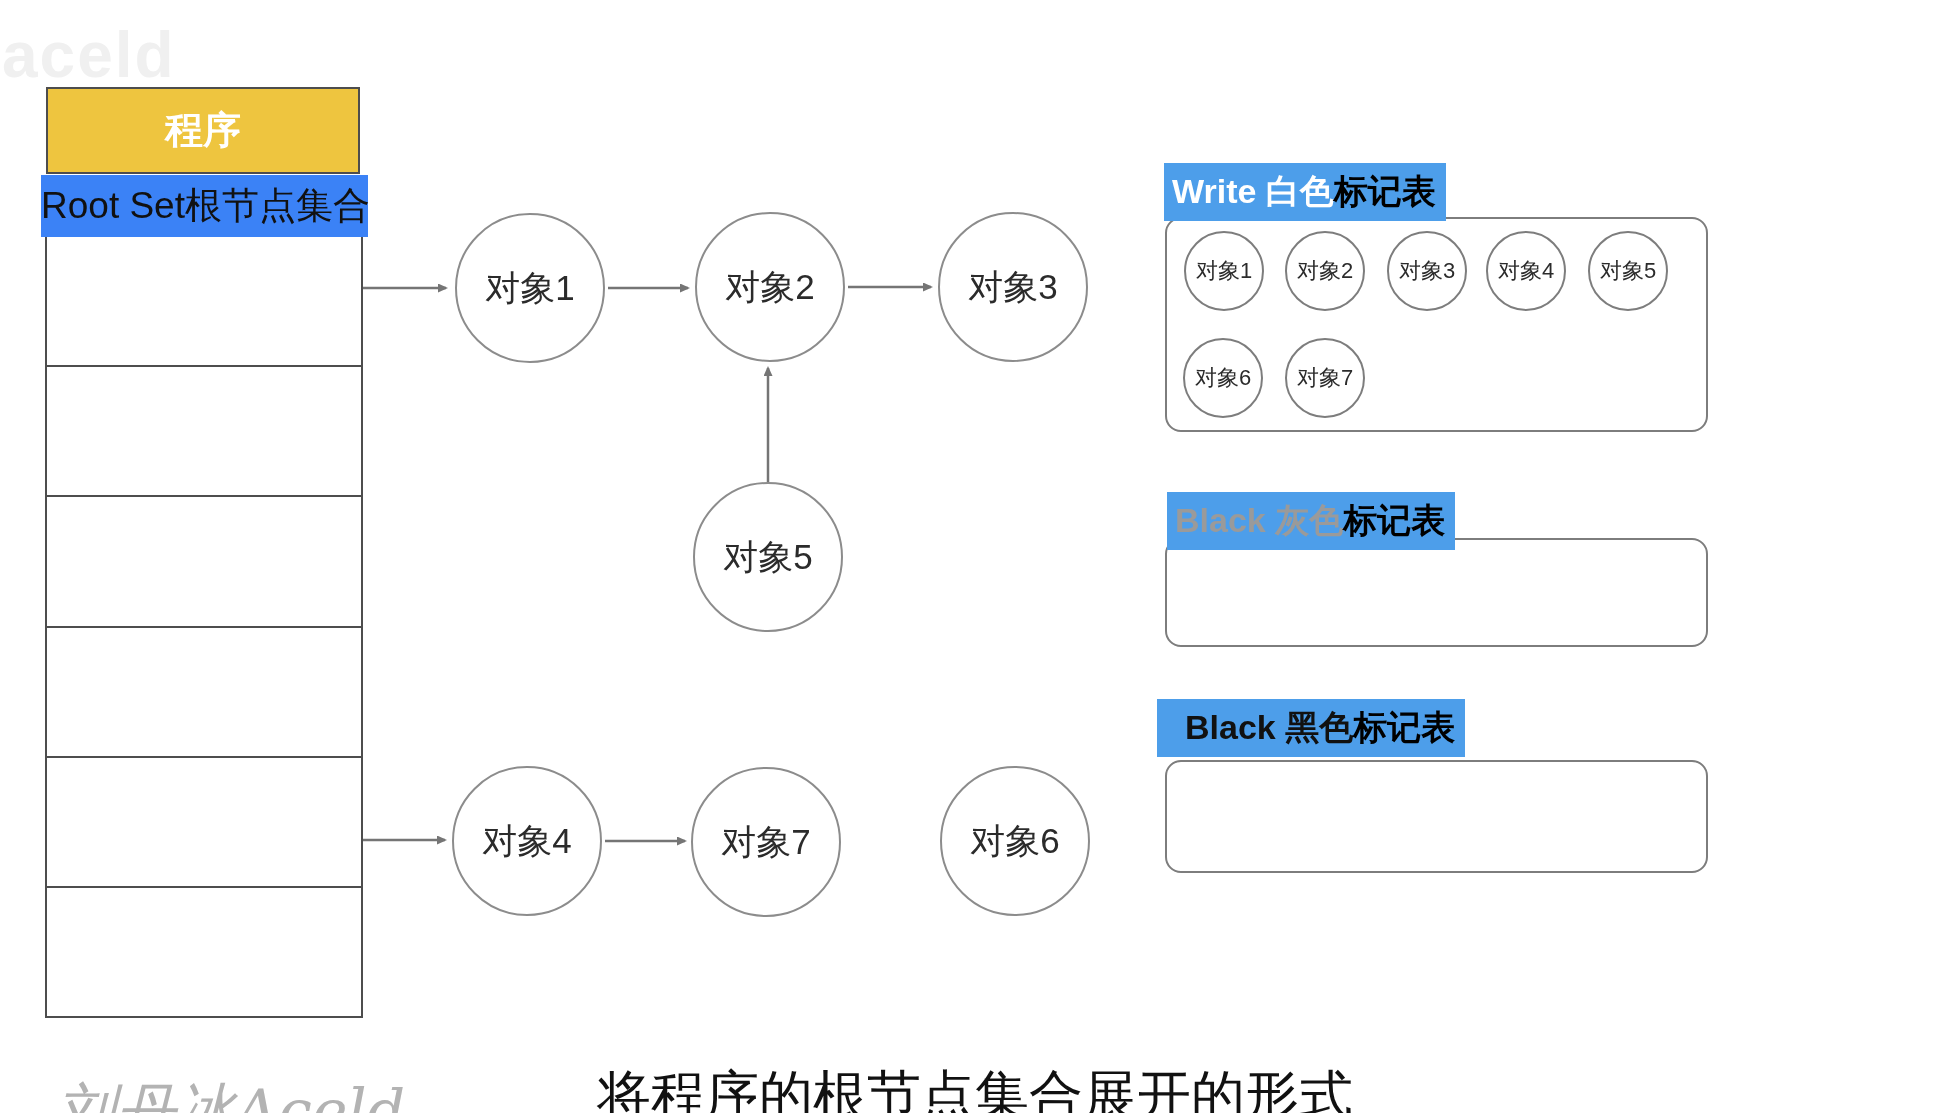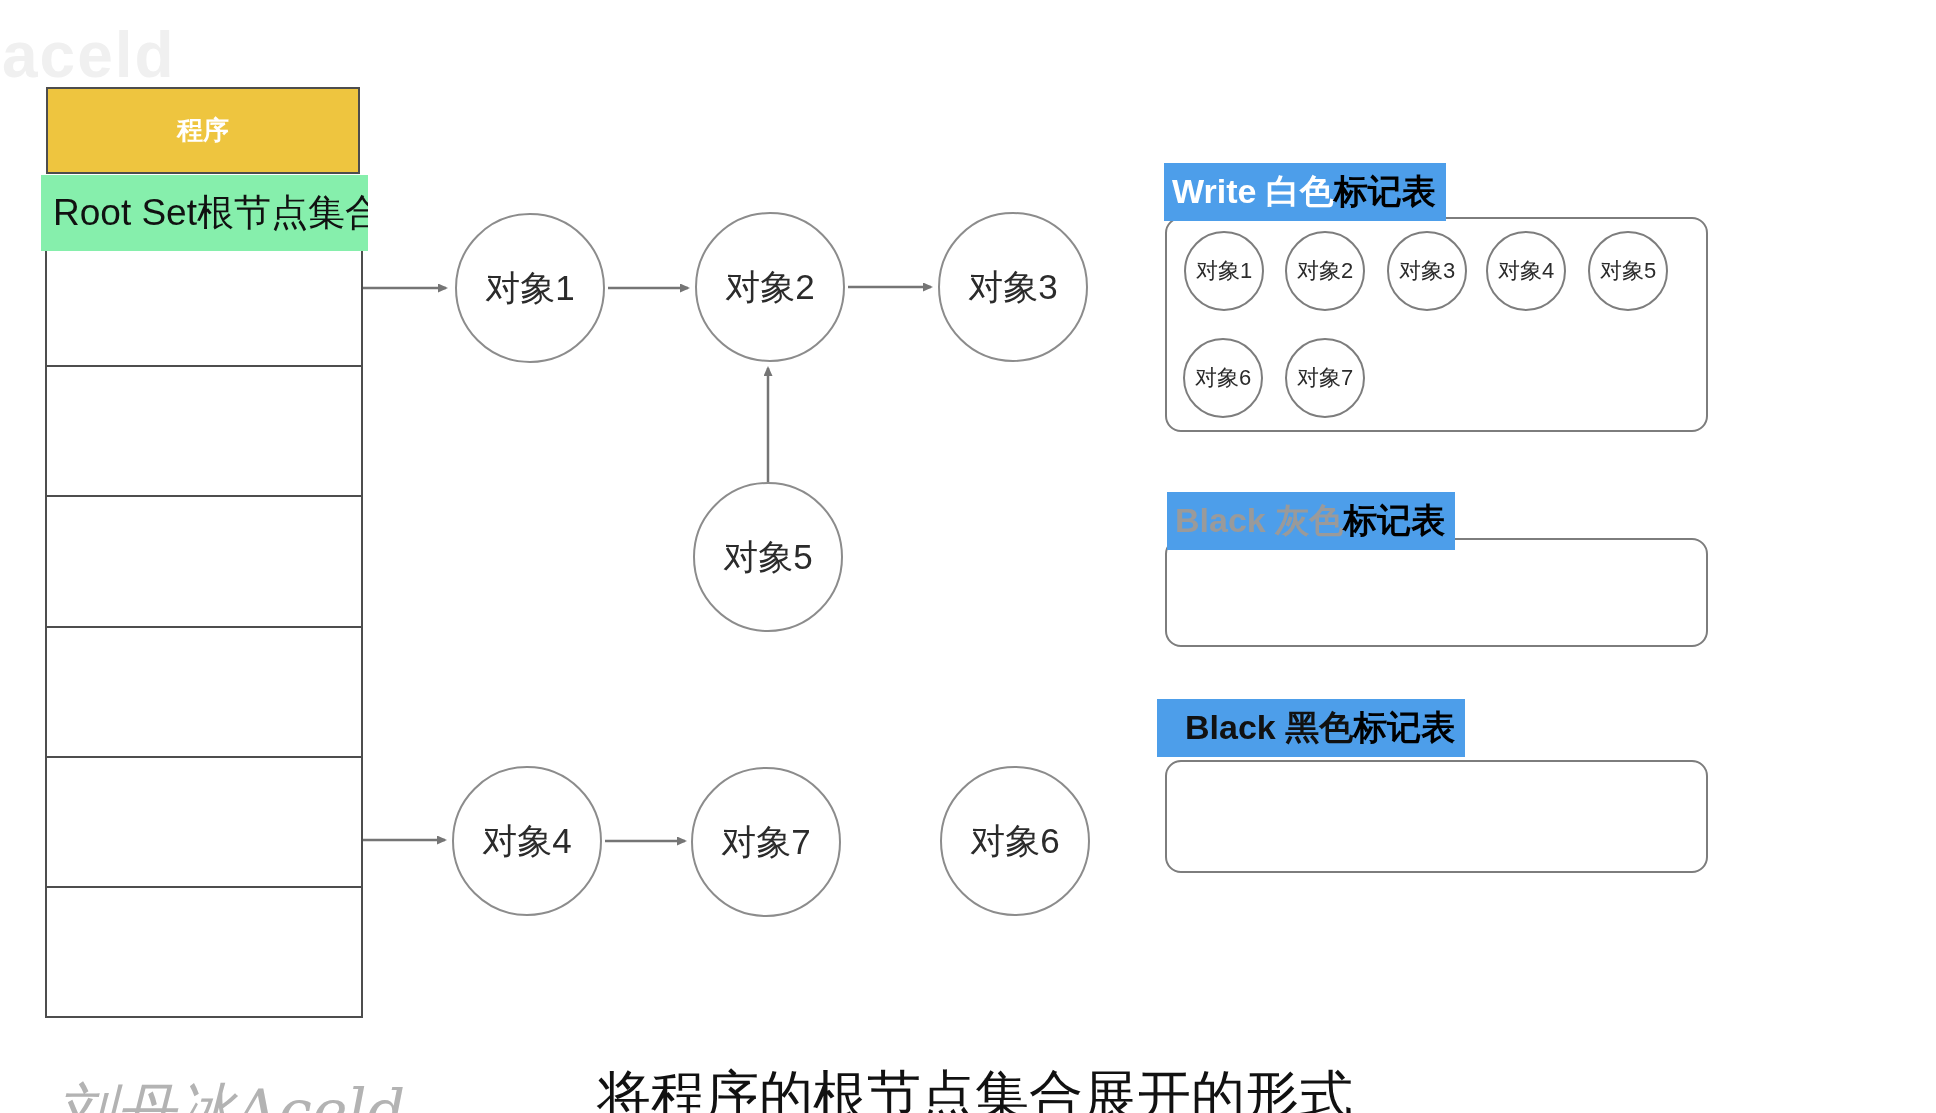--- a/index.html
+++ b/index.html
@@ -11,26 +11,26 @@
 
   
   .wm-top-a{left:2px;top:18px;font-size:64px;font-weight:bold;color:#f0f0f0;letter-spacing:2px;}
   .wm-top-b{left:100px;top:2px;font-size:64px;font-weight:900;font-style:italic;color:rgba(220,220,220,0.75);letter-spacing:4px;z-index:6;}
   .wm-bottom{left:55px;top:1072px;font-size:60px;font-style:italic;color:#b3b3b3;font-family:"DejaVu Serif","Liberation Serif",serif;z-index:6;white-space:nowrap;}
 
   
   .stack-header{
     left:46px;top:87px;width:314px;height:87px;background:#EEC53F;border:2px solid #4d4d4d;
     box-sizing:border-box;display:flex;align-items:center;justify-content:center;
-    color:#ffffff;font-size:26px;font-weight:bold;z-index:2;
+    color:#ffffff;font-size:38px;font-weight:bold;z-index:2;
   }
   .stack-root{
-    left:41px;top:175px;width:327px;height:76px;background:#86efac;
+    left:41px;top:175px;width:327px;height:62px;background:#3b82f6;
     display:flex;align-items:center;color:#111111;font-size:37px;
-    padding-left:12px;box-sizing:border-box;white-space:nowrap;overflow:hidden;z-index:2;
+    padding-left:0;box-sizing:border-box;white-space:nowrap;overflow:hidden;z-index:2;
   }
   .stack-body{
     left:45px;top:237px;width:318px;height:781px;box-sizing:border-box;
     border-left:2px solid #4d4d4d;border-right:2px solid #4d4d4d;border-bottom:2px solid #4d4d4d;
     display:flex;flex-direction:column;z-index:1;
   }
   .stack-row{flex:1;border-top:2px solid #4d4d4d;box-sizing:border-box;}
   .stack-row:first-child{border-top:none;}
 
   

